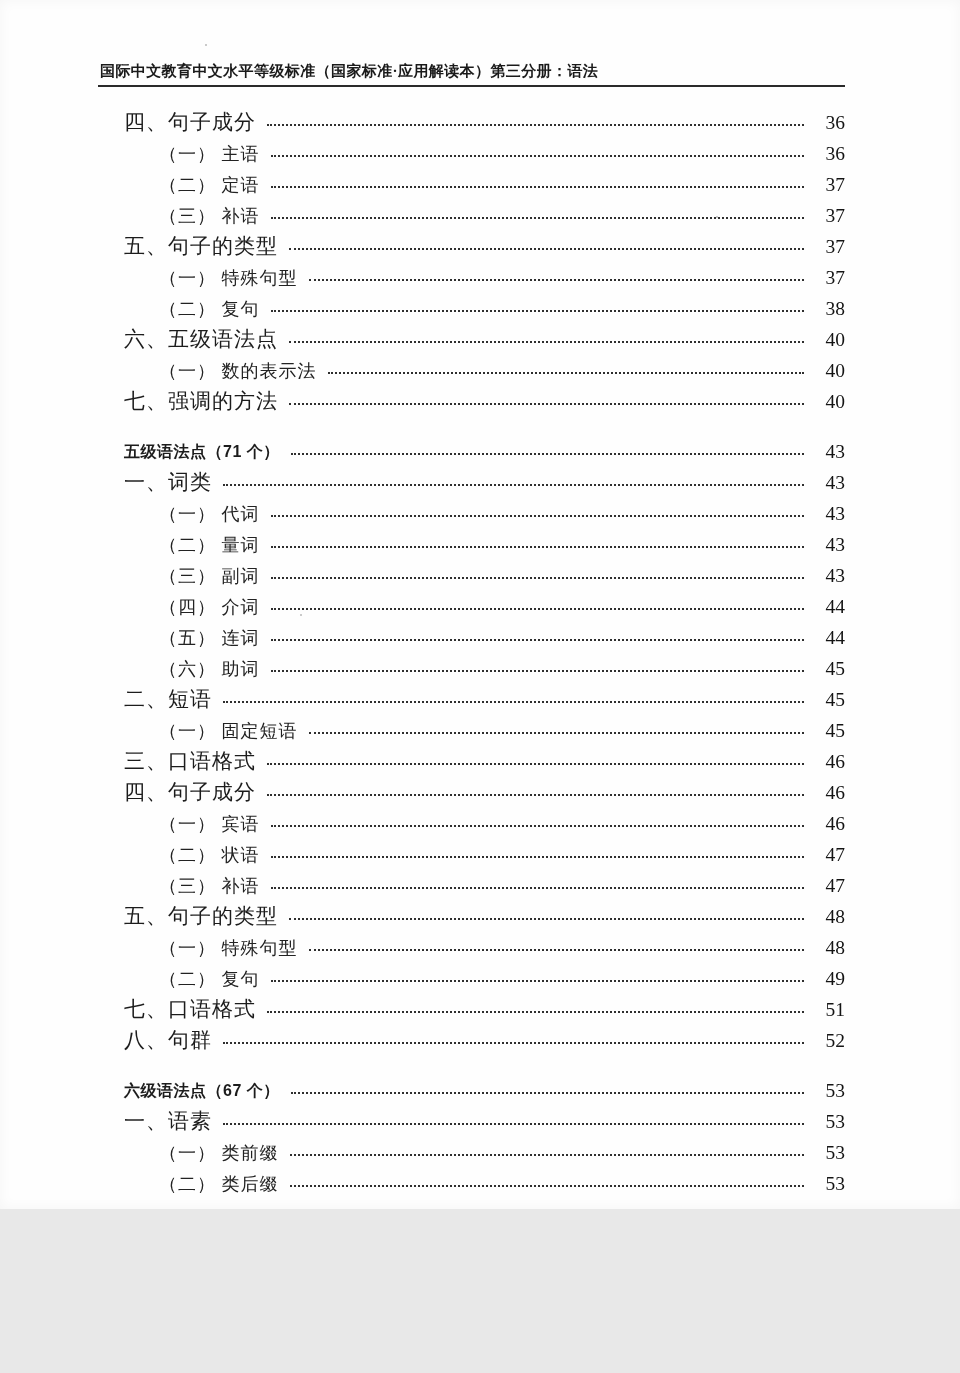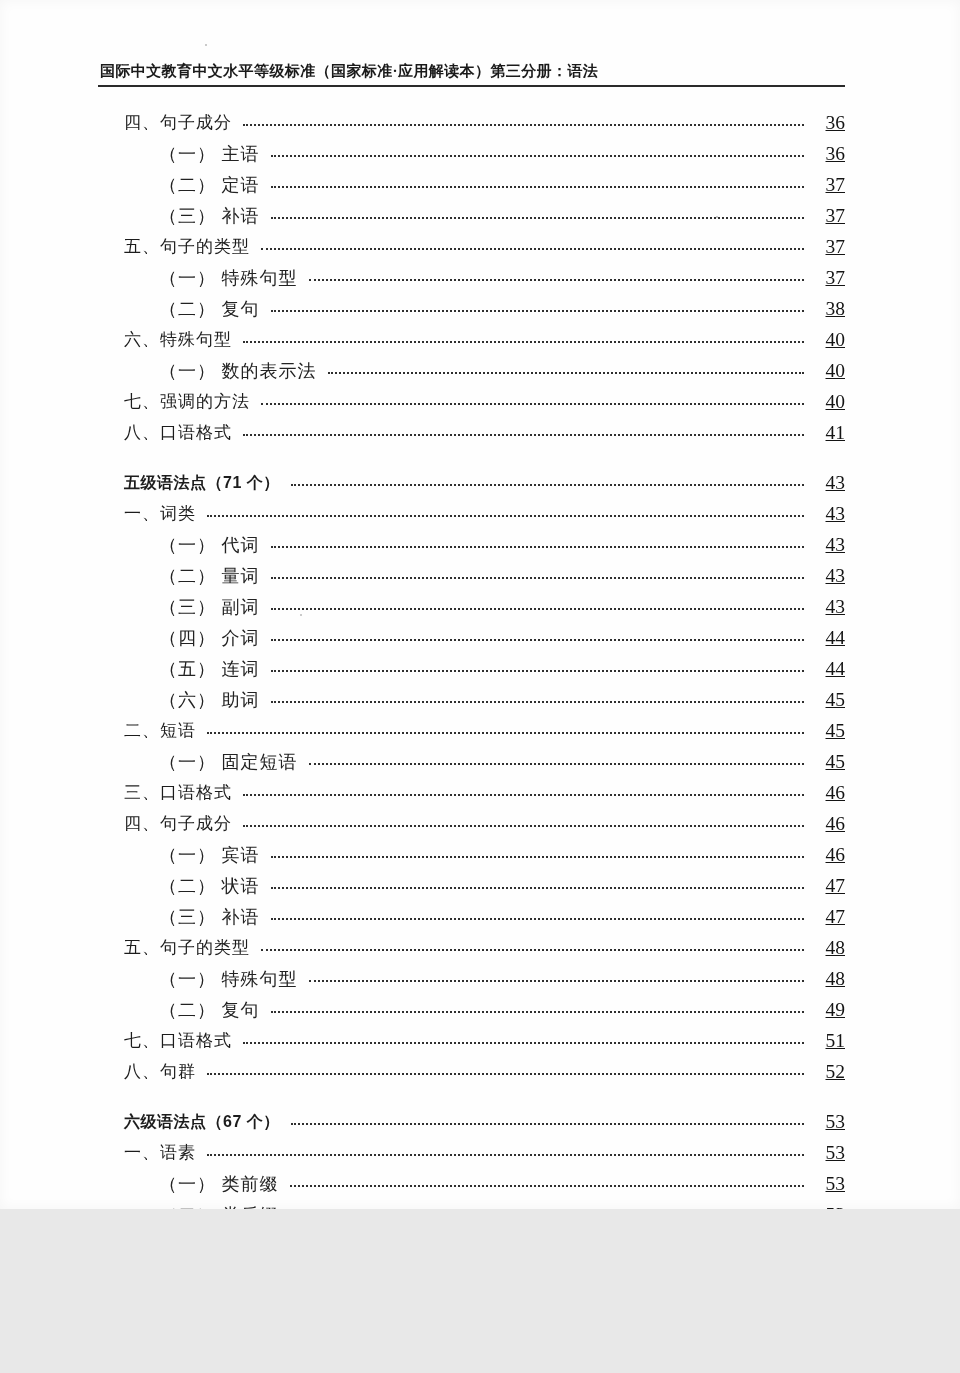--- a/index.html
+++ b/index.html
@@ -47,21 +47,21 @@
   }
   .toc-row.level-2 {
     margin-left: 59px;
     justify-content: center;
   }
   .toc-row.level-0 {
     margin-top: 19px;
   }
   .toc-label {
     white-space: nowrap;
-    font-size: 17px;
+    font-size: 21px;
     line-height: 1;
     letter-spacing: 1px;
   }
   .level-0 .toc-label {
     font-family: "Liberation Sans", "DejaVu Sans", sans-serif;
     font-weight: 700;
     font-size: 16px;
     letter-spacing: 0.5px;
   }
   .level-2 .toc-label {
@@ -76,21 +76,20 @@
     position: relative;
     top: 2px;
   }
   .toc-page {
     white-space: nowrap;
     min-width: 32px;
     text-align: right;
     font-size: 19.5px;
     line-height: 1;
     color: #141414;
-    text-decoration: underline;
   }
   
   .folio {
     position: absolute;
     left: 103px;
     top: 1281px;
     font-size: 17px;
     color: #222;
   }
   
@@ -142,38 +141,33 @@
     <span class="toc-label">（一） 特殊句型</span>
     <span class="toc-leader"></span>
     <span class="toc-page">37</span>
   </div>
       <div class="toc-row level-2">
     <span class="toc-label">（二） 复句</span>
     <span class="toc-leader"></span>
     <span class="toc-page">38</span>
   </div>
       <div class="toc-row level-1">
-    <span class="toc-label">六、特殊句型</span>
+    <span class="toc-label">六、五级语法点</span>
     <span class="toc-leader"></span>
     <span class="toc-page">40</span>
   </div>
       <div class="toc-row level-2">
     <span class="toc-label">（一） 数的表示法</span>
     <span class="toc-leader"></span>
     <span class="toc-page">40</span>
   </div>
       <div class="toc-row level-1">
     <span class="toc-label">七、强调的方法</span>
     <span class="toc-leader"></span>
     <span class="toc-page">40</span>
-  </div>
-      <div class="toc-row level-1">
-    <span class="toc-label">八、口语格式</span>
-    <span class="toc-leader"></span>
-    <span class="toc-page">41</span>
   </div>
       <div class="toc-row level-0">
     <span class="toc-label">五级语法点（71 个）</span>
     <span class="toc-leader"></span>
     <span class="toc-page">43</span>
   </div>
       <div class="toc-row level-1">
     <span class="toc-label">一、词类</span>
     <span class="toc-leader"></span>
     <span class="toc-page">43</span>

